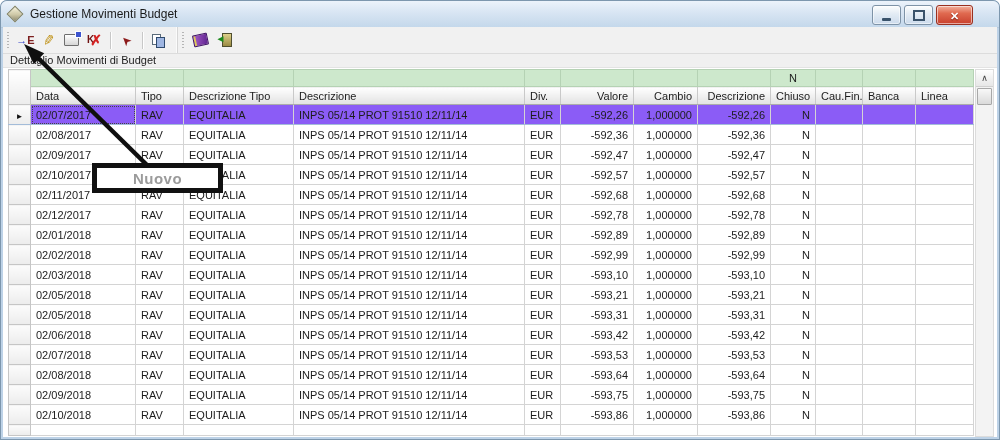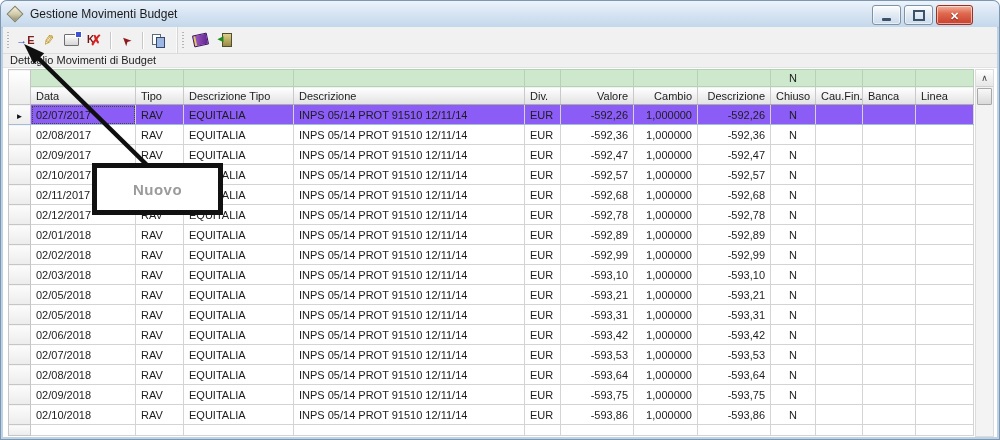--- a/index.html
+++ b/index.html
@@ -89,33 +89,33 @@
     border:1px solid #c6c6c6; padding:0; text-align:center; }
   .grid thead .rowsel { background:linear-gradient(#ffffff,#ececec); }
   .grid .f-cell { background:#cde8cc; border:1px solid #b5d2b4; height:16px; text-align:center; }
   .grid .h-cell { background:linear-gradient(#ffffff,#efefef 55%,#e2e2e2);
     border:1px solid #c9c9c9; border-bottom-color:#ababab; height:17px;margin-left:45px; }
   .grid tbody td { height:19px; background:#fff; }
   .grid tbody tr.sel td { background:#8b5cf6; border-bottom-color:#a3bcd9; }
   .grid tbody tr.sel td.rowsel { background:linear-gradient(#fcfcfc,#ececec); }
   .grid tr.sel .rowsel::before { content:"\25BA"; font-size:8px; color:#111; }
   .grid .focus-cell { outline:1px dotted #444; outline-offset:-2px; }
-  .al-left { text-align:left; } .al-right { text-align:right; } .al-center { text-align:center; }
+  .al-left { text-align:left; } .al-right { text-align:right; } .al-center { text-align:right; }
   .grid tr.partial td { height:10px; }
   
   .vscroll { position:absolute; top:1px; right:3px; width:17px; bottom:0;
     background:#f3f3f3; border:1px solid #dcdcdc; }
   .vs-up { height:16px; background:linear-gradient(#fefefe,#e7e7e7);
     border-bottom:1px solid #d0d0d0; display:flex; align-items:center; justify-content:center; }
   .vs-up::before { content:"\2227"; font-size:9px; color:#444; line-height:1; }
   .vs-thumb { position:absolute; top:18px; left:1px; right:1px; height:15px;
     background:linear-gradient(#f8f8f8,#dadada); border:1px solid #a8a8a8; border-radius:1px; }
   
   svg.anno { position:absolute; inset:0; pointer-events:none; z-index:40; }
-  .anno-box { position:absolute; left:92px; top:163px; width:131px; height:52px;
+  .anno-box { position:absolute; left:92px; top:163px; width:131px; height:30px;
     box-sizing:border-box; background:#ffffff; border:5px solid #111111; z-index:41;
     display:flex; align-items:center; justify-content:center;text-align:right; }
   .anno-box span { font-size:15px; font-weight:bold; color:#9b9b9b; letter-spacing:.5px; }
 </style>
 </head>
 <body>
 
 <div class="window">
   <div class="titlebar">
     <div class="ic-diamond"></div>

